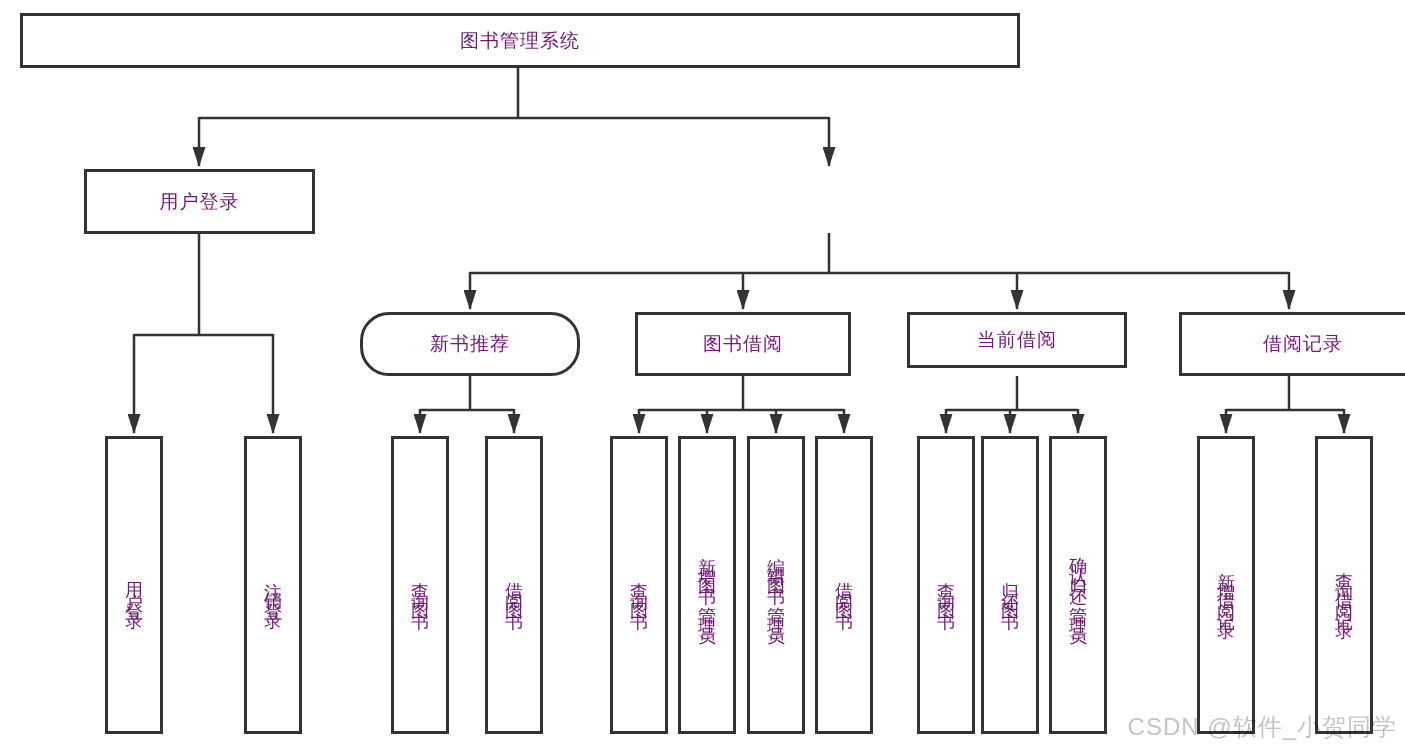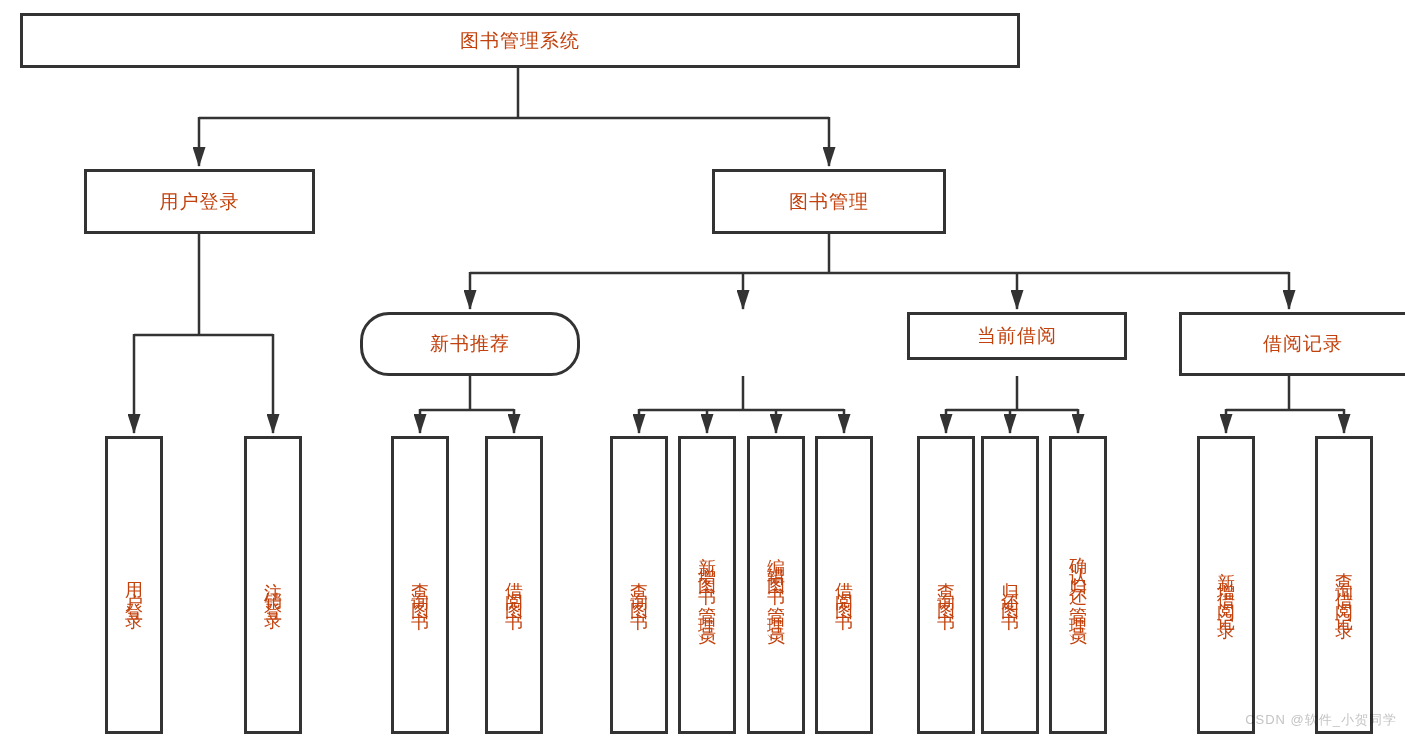--- a/index.html
+++ b/index.html
@@ -24,39 +24,39 @@
   }
   .box {
     position: absolute;
     z-index: 2;
     box-sizing: border-box;
     border: 3px solid #333333;
     background: #ffffff;
     display: flex;
     align-items: center;
     justify-content: center;
-    color: #c2410c;
+    color: #701a75;
     font-size: 19px;
     letter-spacing: 1px;
     text-align: center;
   }
   .vbox {
     writing-mode: vertical-rl;
     text-orientation: mixed;
     font-size: 18px;
     letter-spacing: 10px;
     line-height: 1;
     padding-top: 6px;
   }
   .watermark {
     position: absolute;
     z-index: 3;
     right: 8px;
     top: 711px;
-    font-size: 13px;
+    font-size: 24px;
     letter-spacing: 1px;
     mix-blend-mode: multiply;
     white-space: nowrap;
   }
 </style>
 </head>
 <body>
 
 <div class="canvas">
 
@@ -104,24 +104,24 @@
 
     <path d="M1289,376 V410"></path>
     <path d="M1226,410 H1344"></path>
     <path d="M1226,409 V433" marker-end="url(#arrow)"></path>
     <path d="M1344,409 V433" marker-end="url(#arrow)"></path>
   </svg>
 
   <div class="box" style="left:20px; top:13px; width:1000px; height:55px;">图书管理系统</div>
 
   <div class="box" style="left:84px; top:169px; width:231px; height:65px;">用户登录</div>
-  <div class="box" style="left:712px; top:169px; width:234px; height:65px;">图书管理</div>
 
   <div class="box" style="left:360px; top:312px; width:220px; height:64px;border-radius:29px;">新书推荐</div>
-  <div class="box" style="left:907px; top:312px; width:220px; height:48px;">当前借阅</div>
+  <div class="box" style="left:635px; top:312px; width:216px; height:64px;">图书借阅</div>
+  <div class="box" style="left:907px; top:312px; width:220px; height:56px;">当前借阅</div>
   <div class="box" style="left:1179px; top:312px; width:248px; height:64px;">借阅记录</div>
 
   <div class="box vbox" style="left:105px; top:436px; width:58px; height:298px;">用户登录</div>
   <div class="box vbox" style="left:244px; top:436px; width:58px; height:298px;">注销登录</div>
 
   <div class="box vbox" style="left:391px; top:436px; width:58px; height:298px;">查询图书</div>
   <div class="box vbox" style="left:485px; top:436px; width:58px; height:298px;">借阅图书</div>
 
   <div class="box vbox" style="left:610px; top:436px; width:58px; height:298px;">查询图书</div>
   <div class="box vbox" style="left:678px; top:436px; width:58px; height:298px;">新增图书（管理员）</div>

